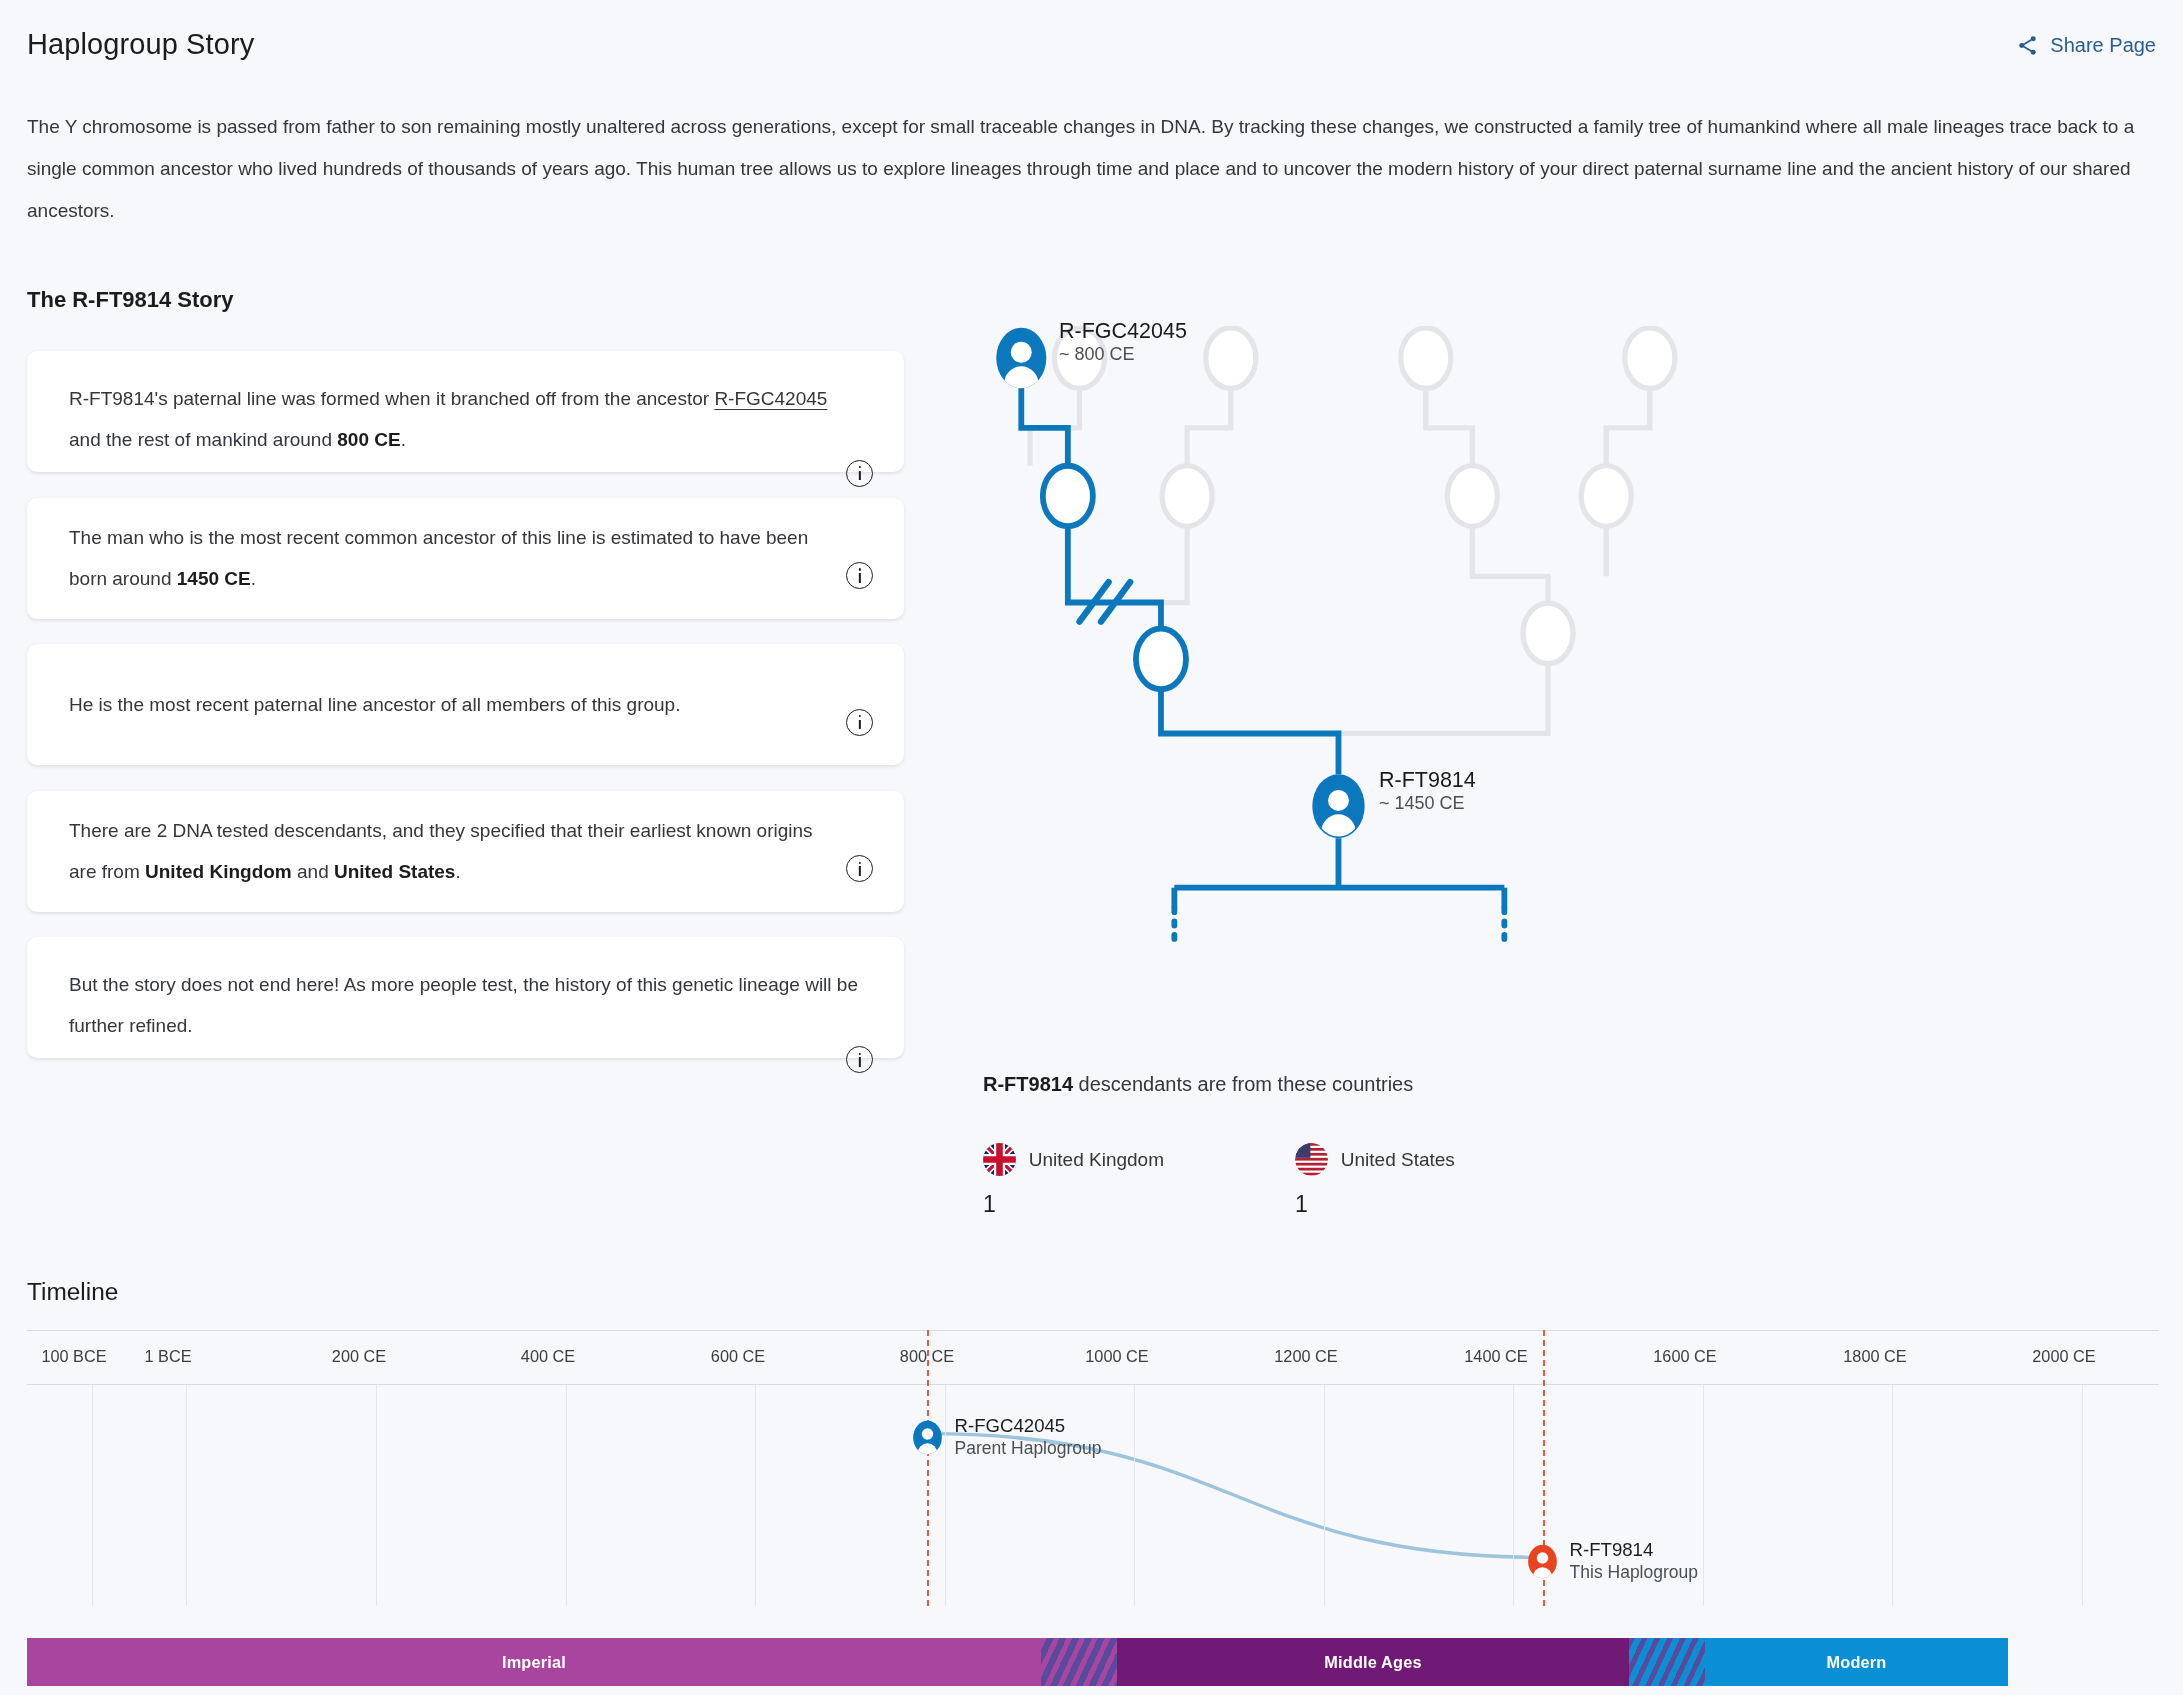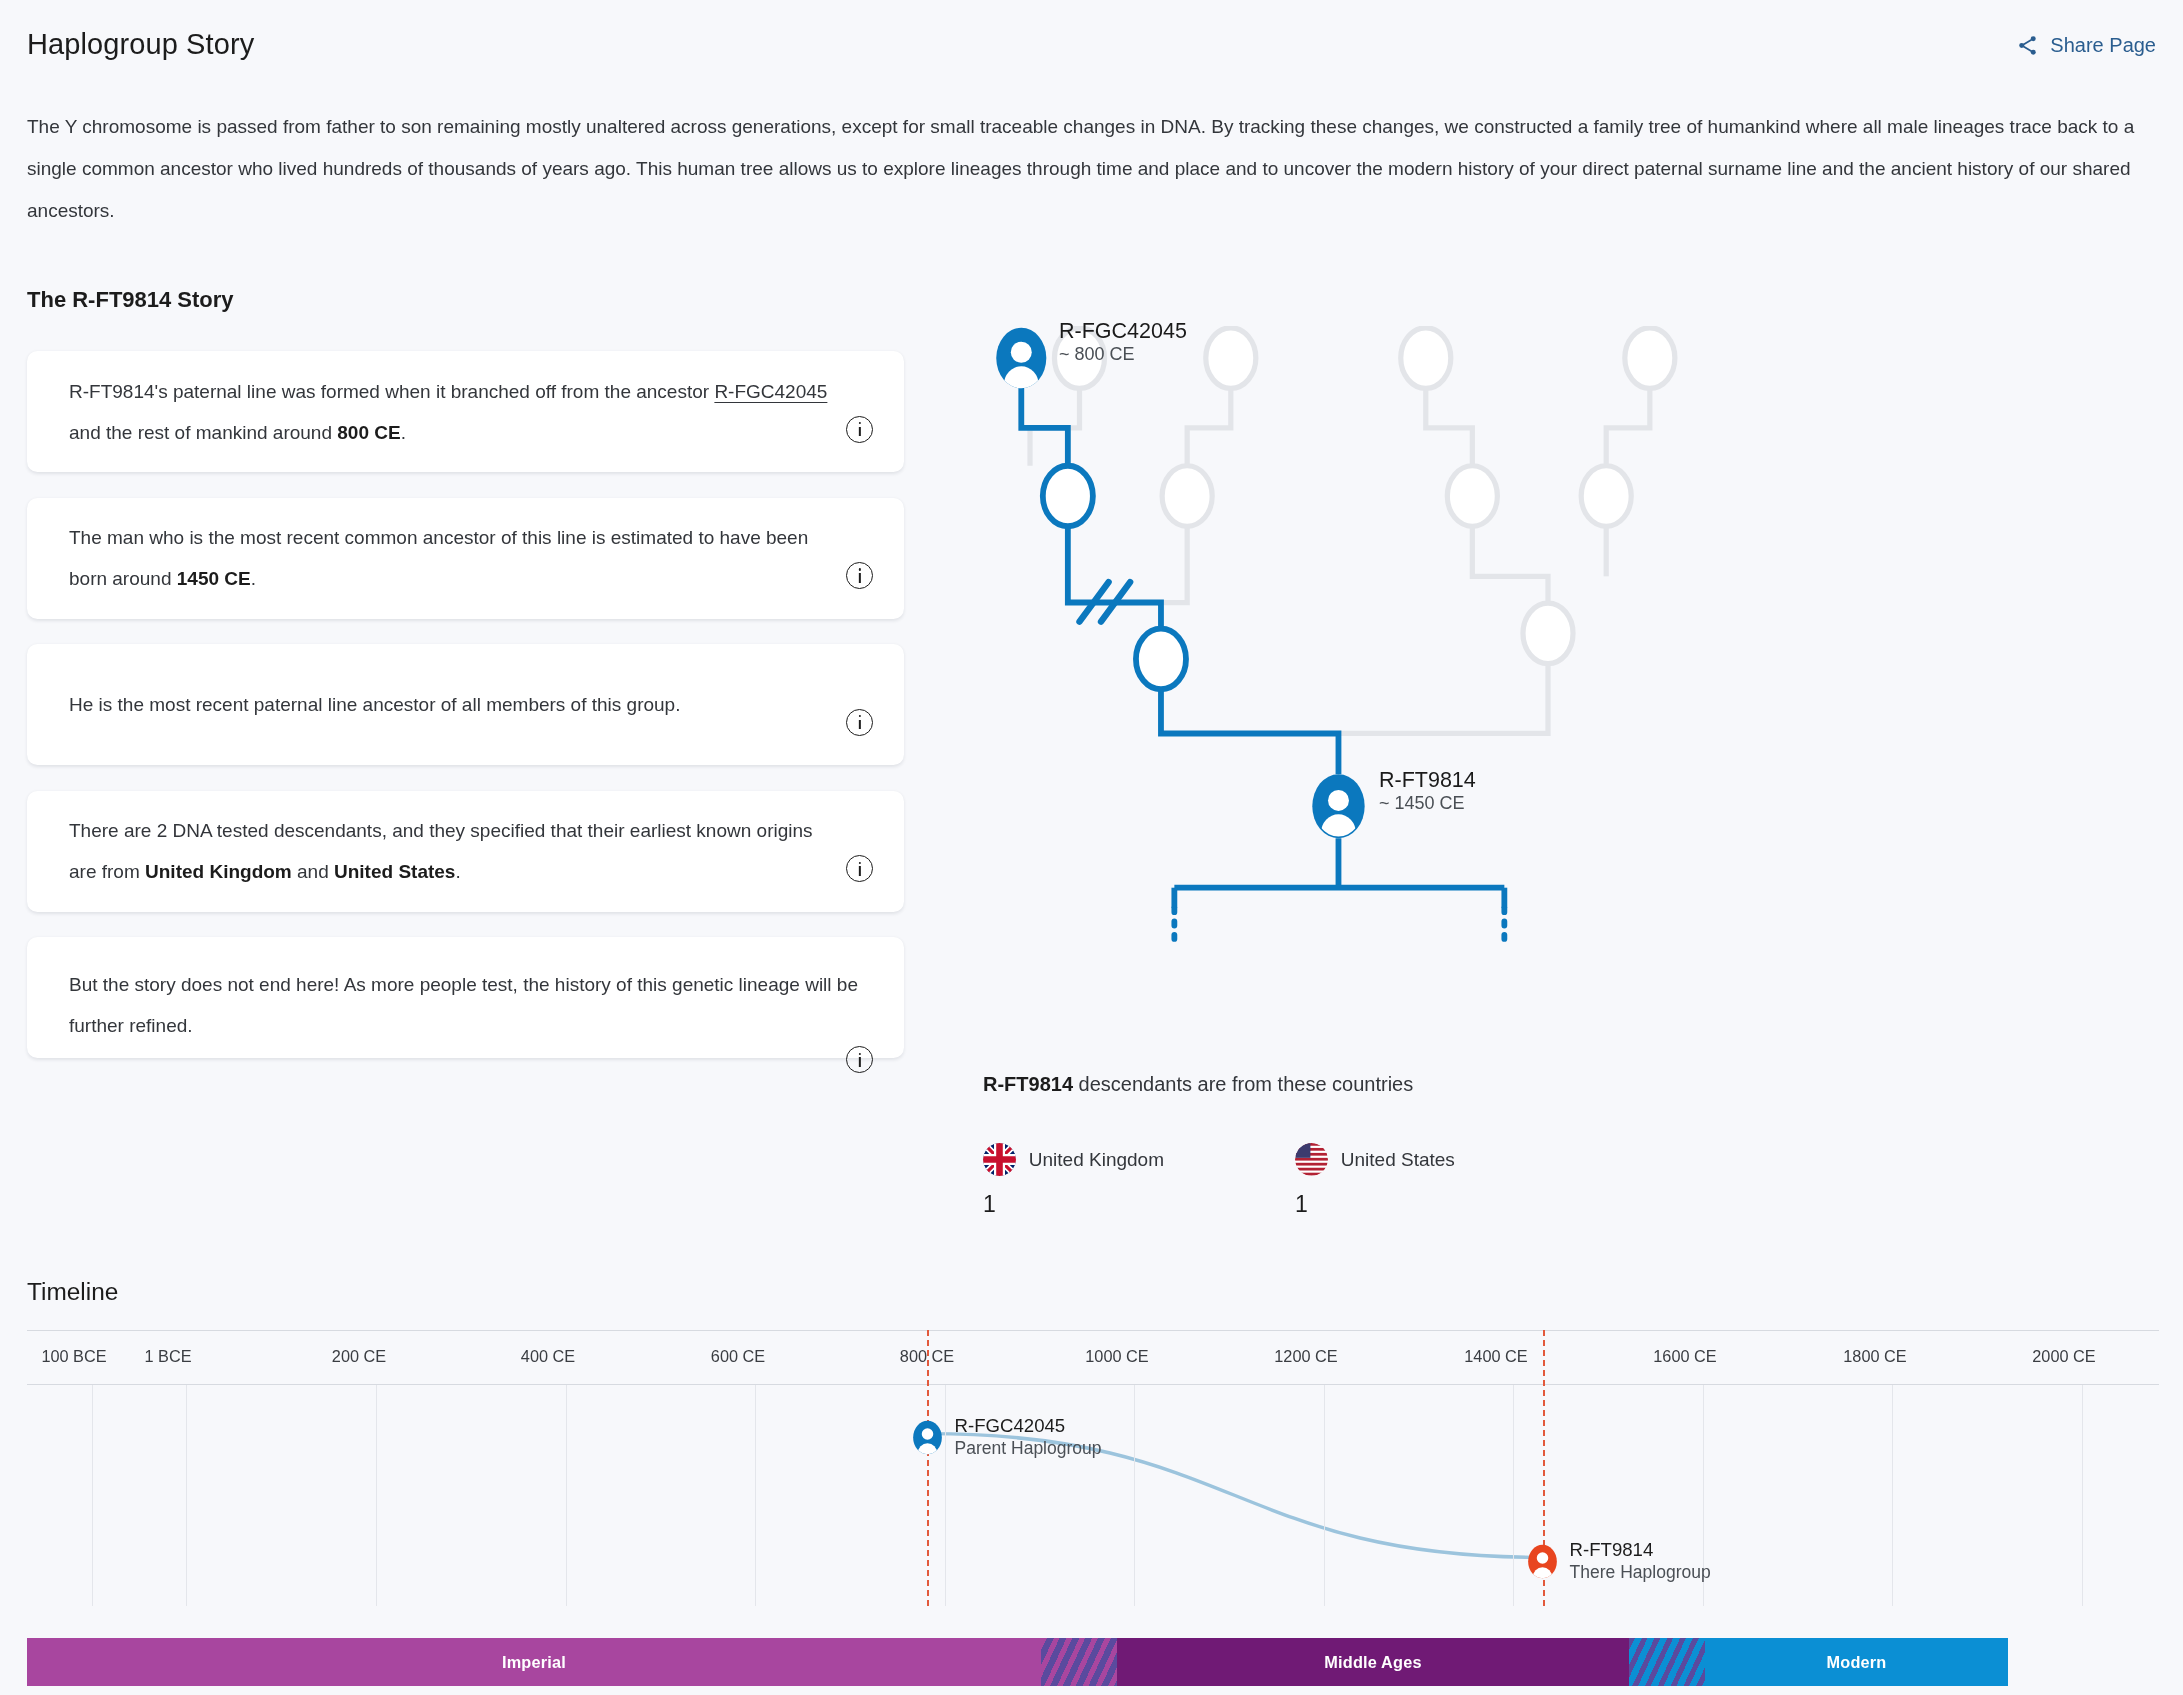--- a/index.html
+++ b/index.html
@@ -57,21 +57,21 @@
     cursor: pointer;
   }
   .info-icon::before {
     content: ""; position: absolute; left: 50%; top: 5.2px; transform: translateX(-50%);
     width: 2.3px; height: 2.3px; background: #1c1c1c; border-radius: 50%;
   }
   .info-icon::after {
     content: ""; position: absolute; left: 50%; top: 10px; transform: translateX(-50%);
     width: 2.3px; height: 9.3px; background: #1c1c1c;
   }
-  .card.c1 { height: 121px; }
+  .card.c1 { height: 121px; flex-direction: column; }
   .card.c2 { height: 121px; }
   .card.c3 { height: 121px; }
   .card.c4 { height: 121px; }
   .card.c5 { height: 121px; flex-direction: column; }
 
   
   .tree { position: absolute; left: 966px; top: 326px; width: 873px; height: 716px; }
   .tree svg { display: block; }
   .node-label {
     position: absolute; color: #1c1c1c; pointer-events: none;
@@ -391,21 +391,21 @@
               </clipPath>
             </defs>
             <ellipse cx="27" cy="30" rx="25" ry="29" fill="#e8451f"></ellipse>
             <g clip-path="url(#mc1)" fill="#ffffff">
               <circle cx="27" cy="24" r="10"></circle>
               <ellipse cx="27" cy="58" rx="17" ry="18"></ellipse>
             </g>
           </svg>
           <div class="tl-text">
             <div class="t1">R-FT9814</div>
-            <div class="t2">There Haplogroup</div>
+            <div class="t2">This Haplogroup</div>
           </div>
         </div>
       </div>
   </div>
 
   <div class="era-bar" id="era-bar">
       <div class="era" style="width:1014px;background:#a8469f;">
         <span>Imperial</span>
       </div>
       <div class="era era-blend" style="width:76px;background:repeating-linear-gradient(115deg,#a8469f 0 5.2px,#5a4a9e 5.2px 11.6px);"></div>

